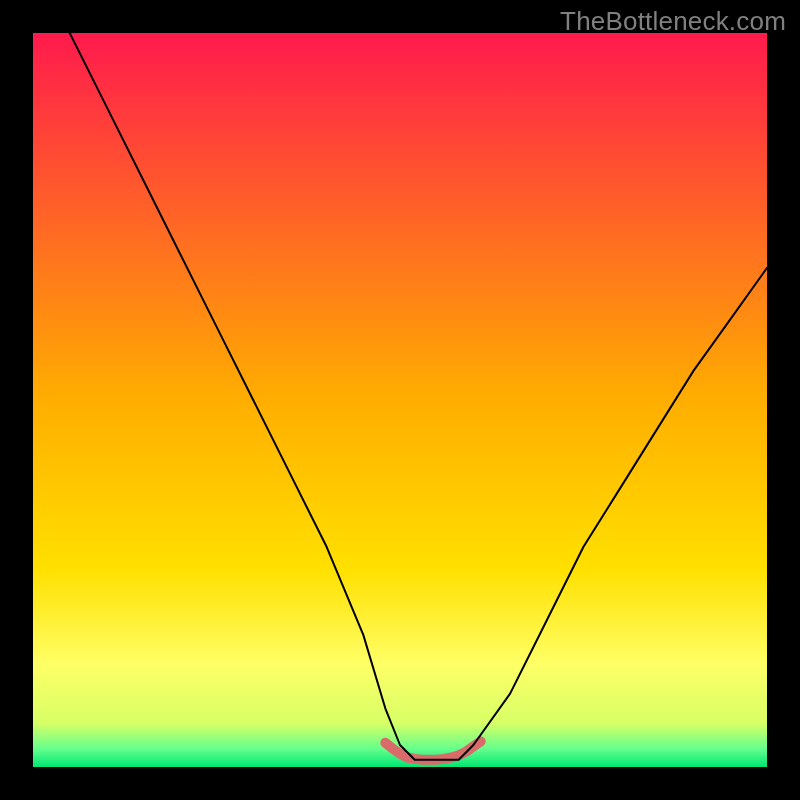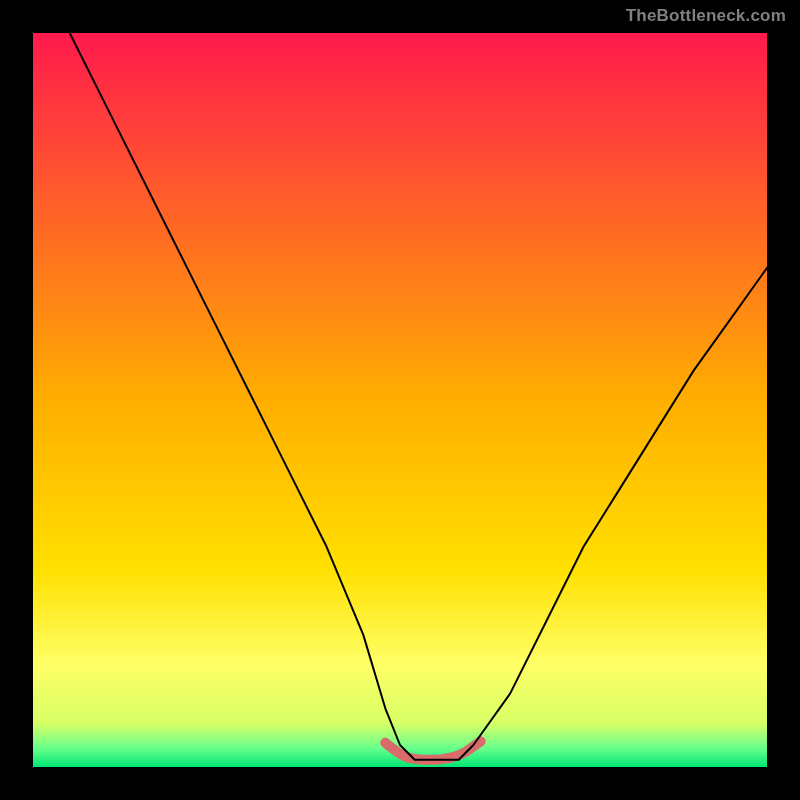--- a/index.html
+++ b/index.html
@@ -15,22 +15,22 @@
     position: relative;
     width: 800px;
     height: 800px;
     background: #000;
   }
   .watermark {
     position: absolute;
     top: 6px;
     right: 14px;
     color: #808080;
-    font-size: 17px;
-    font-weight: 700;
+    font-size: 26px;
+    font-weight: 400;
     z-index: 10;
     letter-spacing: 0.2px;
   }
   svg {
     position: absolute;
     top: 0;
     left: 0;
   }
 </style>
 </head>

